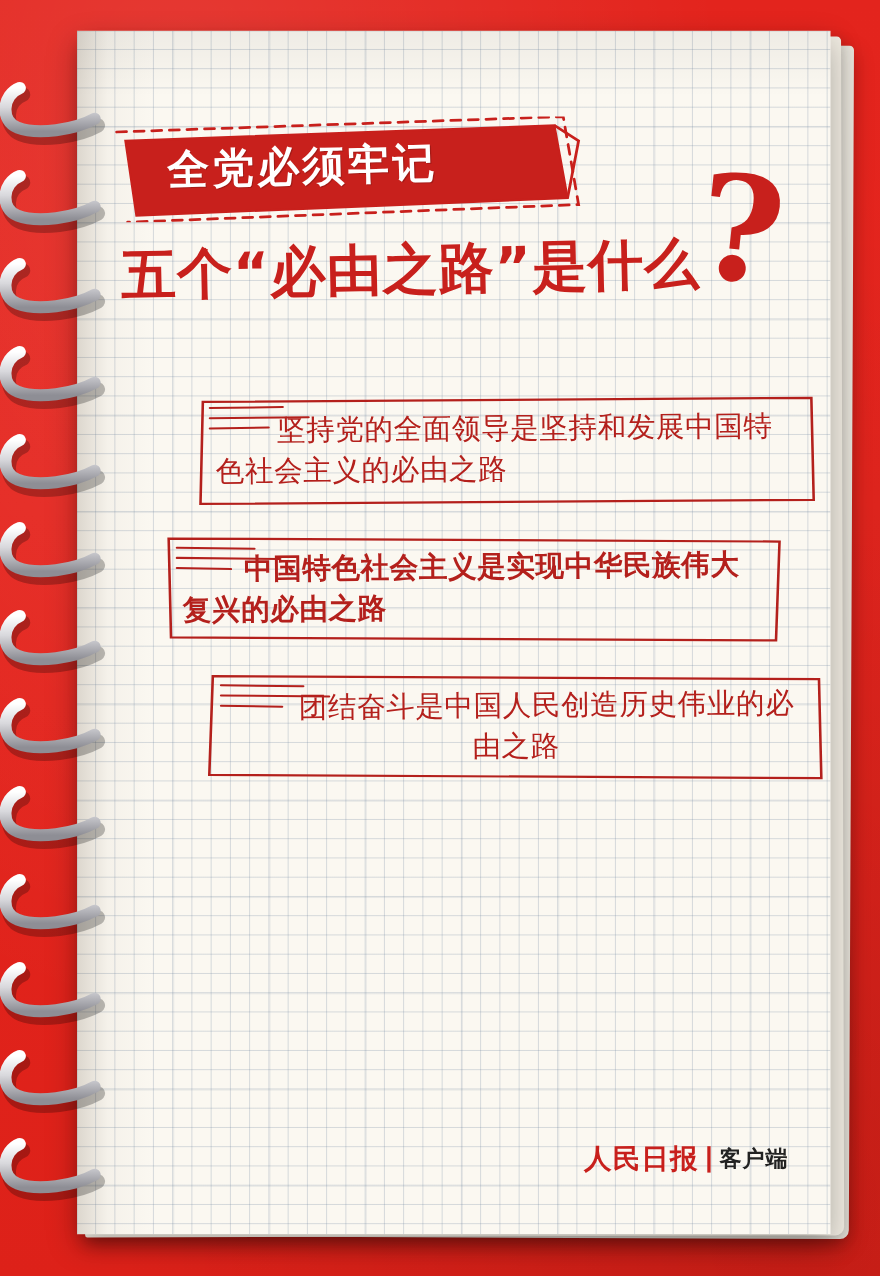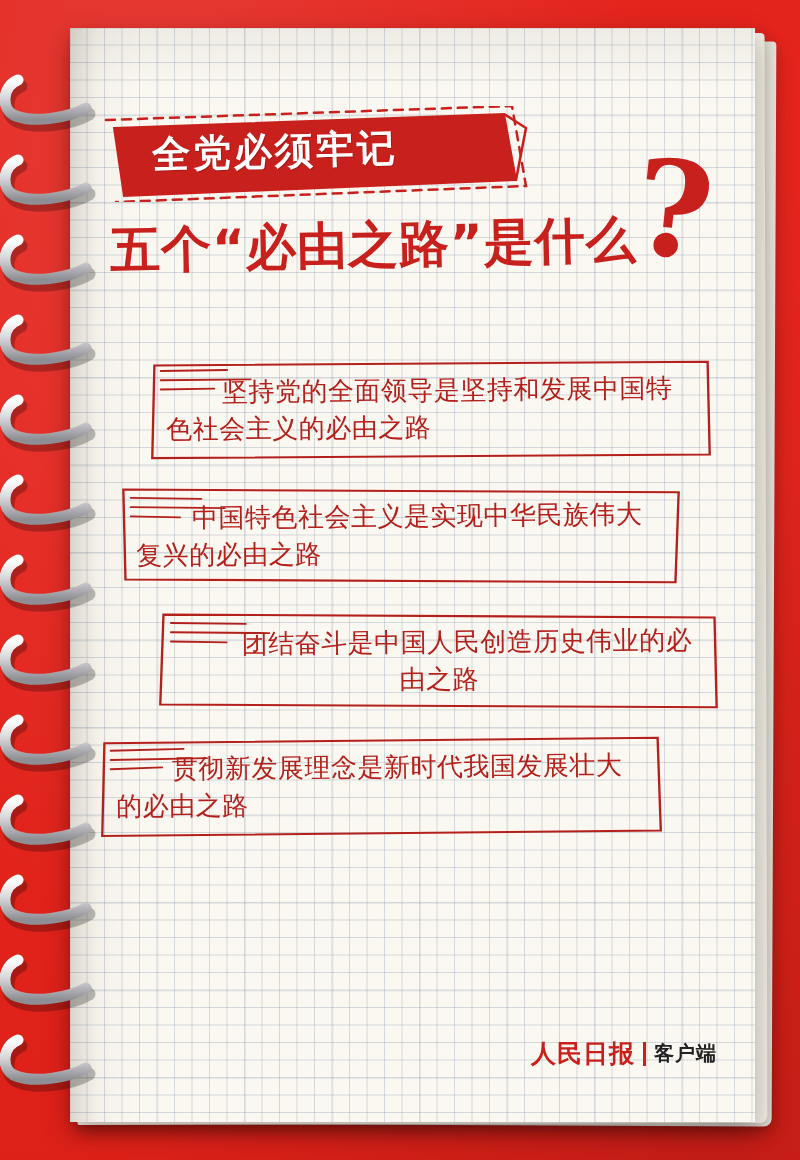--- a/index.html
+++ b/index.html
@@ -161,20 +161,21 @@
     color: #c8201c;
     transform: rotate(6deg);
   }
 
   
   .items {
     position: absolute;
     left: 0;
     top: 330px;
     width: 685px;
+    padding-left: 30px;
   }
   .item {
     position: relative;
     margin: 0 0 22px 0;
     padding: 14px 18px 16px 18px;
     color: #b4201c;
   }
   .item-text {
     position: relative;
     font-family: "DejaVu Serif", serif;
@@ -268,21 +269,21 @@
           <path d="M6,8 L524,4 L526,104 L4,108 Z" fill="none" stroke="#b4201c" stroke-width="2.2"></path>
           <g stroke="#b4201c" stroke-width="2" stroke-linecap="round">
             <line x1="12" y1="14" x2="74" y2="13"></line>
             <line x1="12" y1="24" x2="96" y2="23"></line>
             <line x1="12" y1="34" x2="62" y2="33"></line>
           </g>
         </svg>
         <div class="item-text">坚持党的全面领导是坚持和发展中国特色社会主义的必由之路</div>
       </div>
 
-      <div class="item" style="margin-left:48px;width:530px;">
+      <div class="item" style="margin-left:48px;width:530px;font-weight:bold;">
         <svg class="item-svg" viewBox="0 0 530 112" preserveAspectRatio="none">
           <path d="M5,6 L525,9 L522,106 L7,103 Z" fill="none" stroke="#b4201c" stroke-width="2.2"></path>
           <g stroke="#b4201c" stroke-width="2" stroke-linecap="round">
             <line x1="12" y1="15" x2="78" y2="16"></line>
             <line x1="12" y1="25" x2="100" y2="26"></line>
             <line x1="12" y1="35" x2="58" y2="36"></line>
           </g>
         </svg>
         <div class="item-text">中国特色社会主义是实现中华民族伟大复兴的必由之路</div>
       </div>
@@ -292,31 +293,20 @@
           <path d="M7,5 L523,8 L525,105 L4,102 Z" fill="none" stroke="#b4201c" stroke-width="2.2"></path>
           <g stroke="#b4201c" stroke-width="2" stroke-linecap="round">
             <line x1="14" y1="14" x2="84" y2="15"></line>
             <line x1="14" y1="24" x2="106" y2="25"></line>
             <line x1="14" y1="34" x2="66" y2="35"></line>
           </g>
         </svg>
         <div class="item-text">团结奋斗是中国人民创造历史伟业的必由之路</div>
       </div>
 
-      <div class="item" style="margin-left:28px;width:530px;">
-        <svg class="item-svg" viewBox="0 0 530 112" preserveAspectRatio="none">
-          <path d="M6,9 L524,3 L527,103 L4,109 Z" fill="none" stroke="#b4201c" stroke-width="2.2"></path>
-          <g stroke="#b4201c" stroke-width="2" stroke-linecap="round">
-            <line x1="12" y1="17" x2="80" y2="15"></line>
-            <line x1="12" y1="27" x2="102" y2="25"></line>
-            <line x1="12" y1="37" x2="60" y2="35"></line>
-          </g>
-        </svg>
-        <div class="item-text">贯彻新发展理念是新时代我国发展壮大的必由之路</div>
-      </div>
 
 
     </div>
 
     <div class="footer">
       <span class="logo-row">
         <span class="logo-rmrb">人民日报</span>
         <span class="logo-divider"></span>
         <span class="logo-kehuduan">客户端</span>
       </span>

